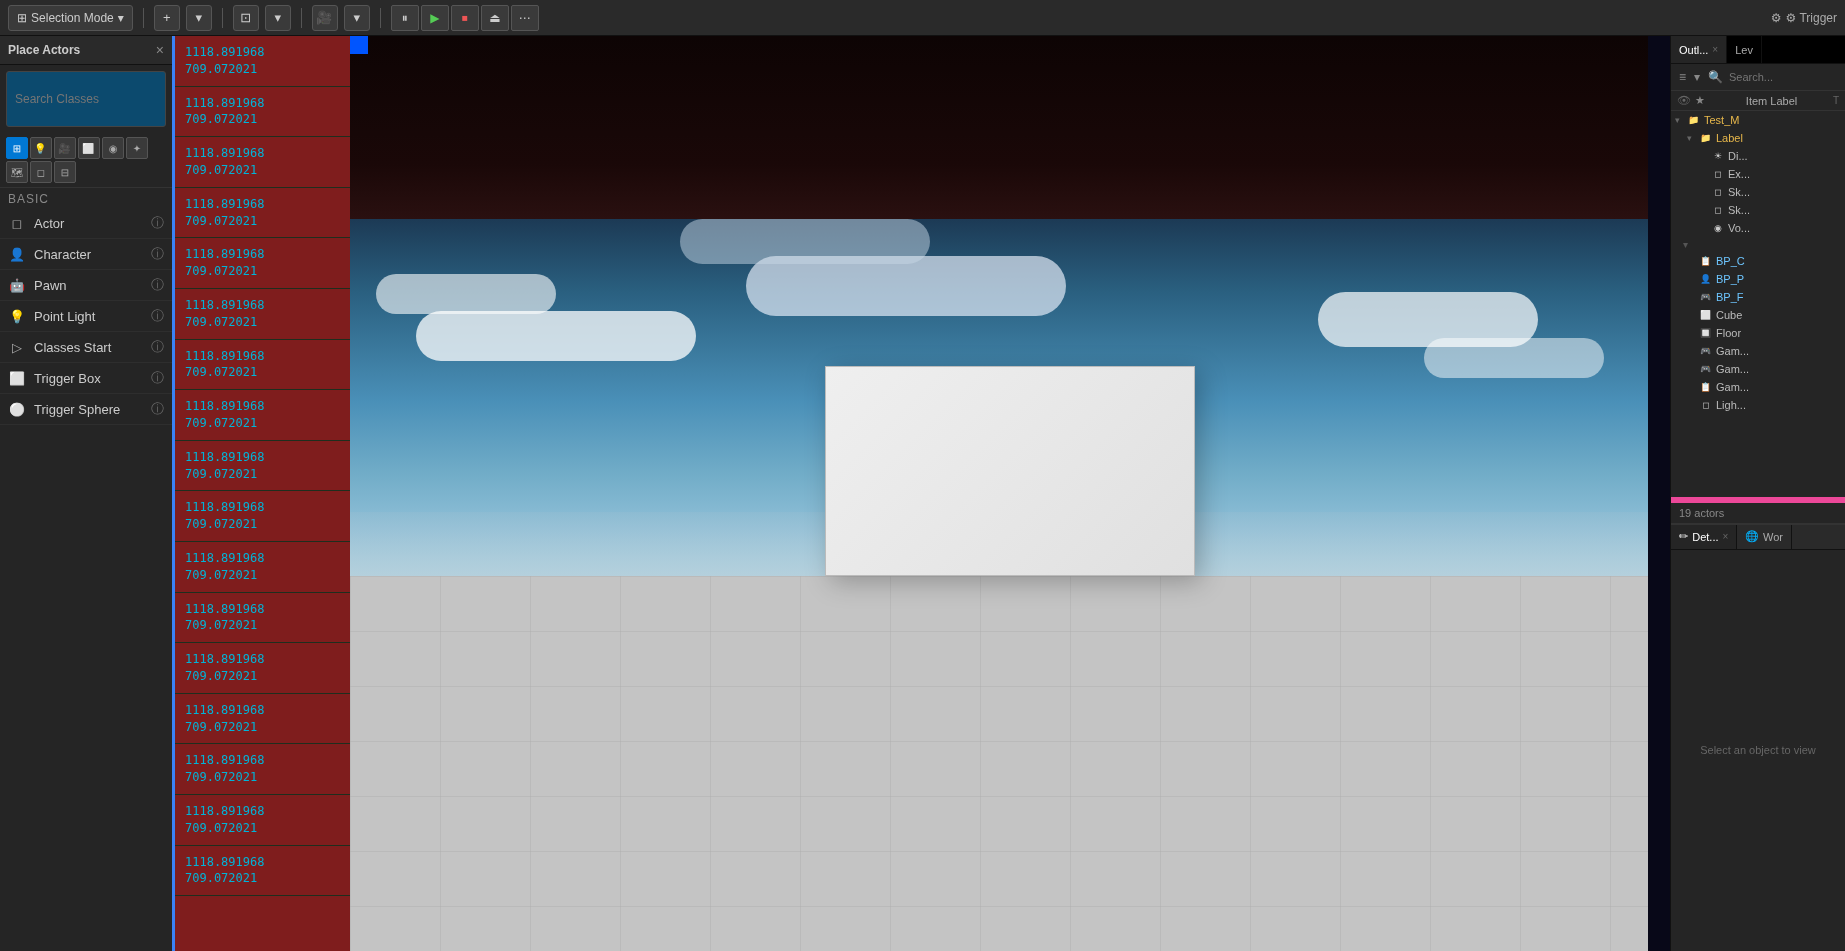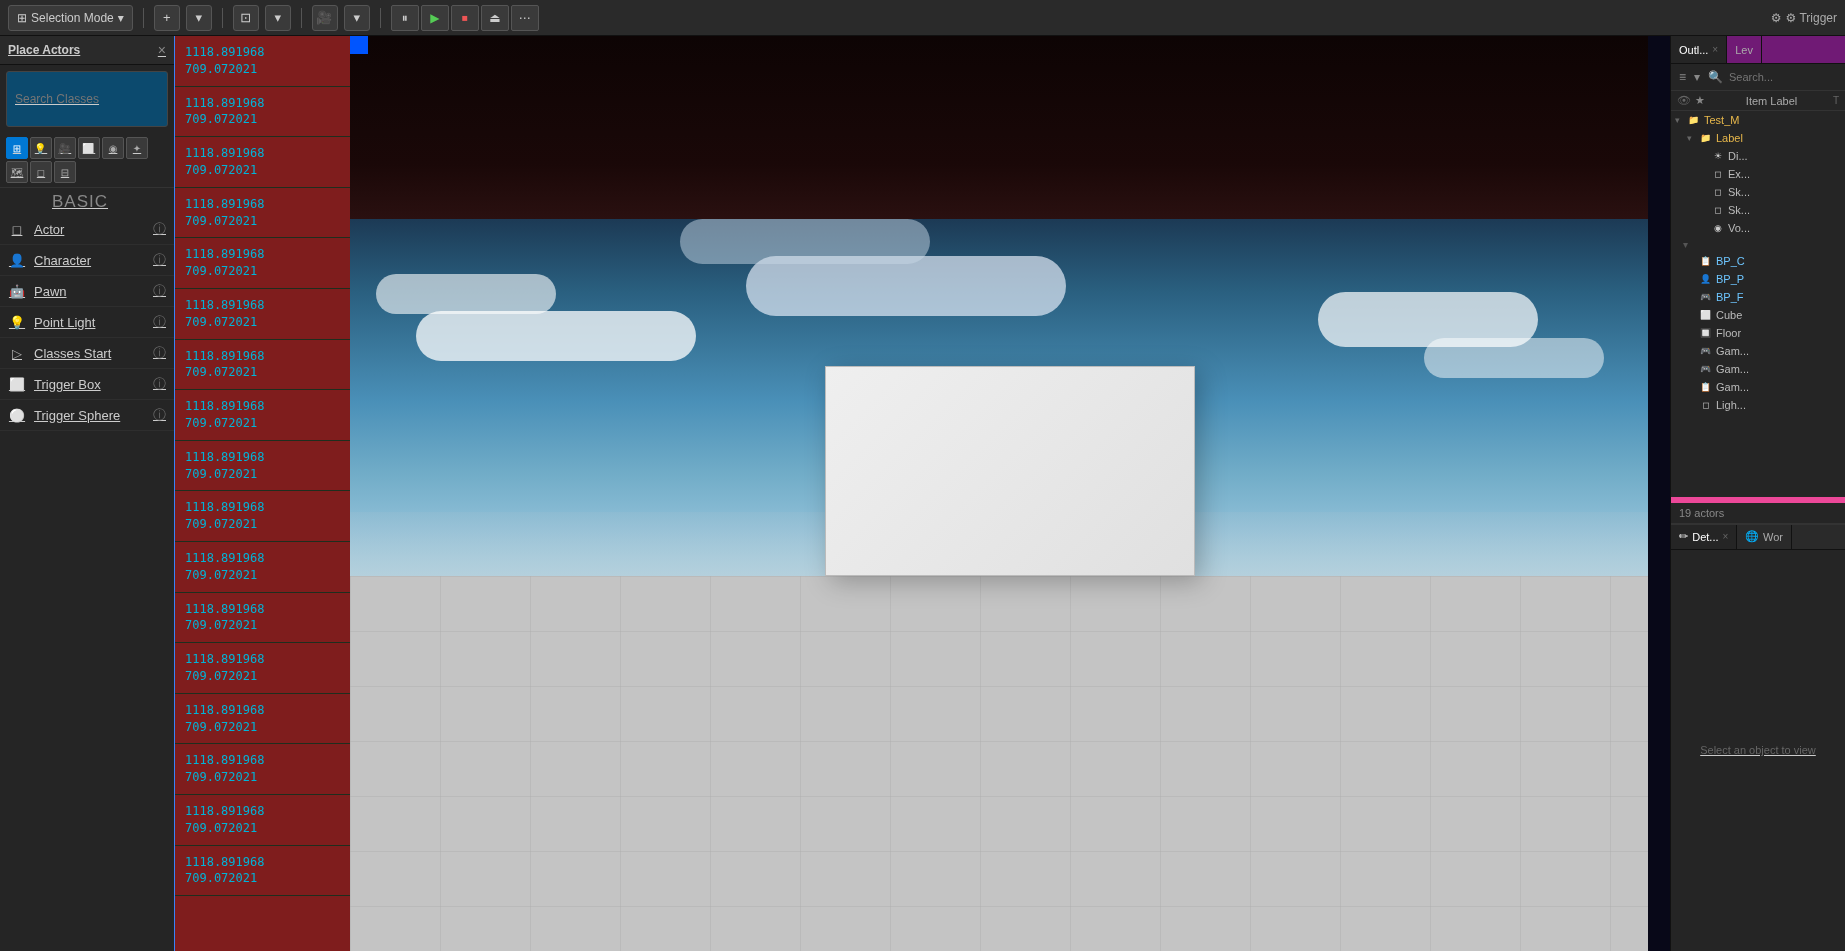--- a/index.html
+++ b/index.html
@@ -93,25 +93,24 @@
     .main-area {
       flex: 1;
       display: flex;
       overflow: hidden;
     }
 
     
     .left-panel {
       width: 175px;
       background: #252525;
-      border-right: 1px solid #3b82f6;
+      border-right: 3px solid #3b82f6;
       display: flex;
       flex-direction: column;
       flex-shrink: 0;
-      text-decoration: underline;
     }
     .panel-header {
       background: #2a2a2a;
       border-bottom: 1px solid #111;
       padding: 6px 8px;
       display: flex;
       align-items: center;
       justify-content: space-between;
     }
     .panel-title {
@@ -154,26 +153,25 @@
       font-size: 10px;
       cursor: pointer;
       color: #aaa;
     }
     .cat-icon.active {
       background: #0078d4;
       border-color: #0078d4;
       color: #fff;
     }
     .basic-label {
-      font-size: 17px;
+      font-size: 12px;
       color: #888;
       padding: 4px 8px 2px;
       text-transform: uppercase;
       letter-spacing: 1px;
-      margin-left: 44px;
     }
     .actor-list {
       flex: 1;
       overflow-y: auto;
     }
     .actor-item {
       display: flex;
       align-items: center;
       justify-content: space-between;
       padding: 6px 8px;
@@ -255,21 +253,21 @@
       background: #252525;
       border-left: 1px solid #111;
       display: flex;
       flex-direction: column;
       flex-shrink: 0;
     }
 
     
     .right-tabs-top {
       display: flex;
-      background: #701a75;
+      background: #000000;
       border-bottom: 1px solid #111;
       height: 28px;
     }
     .right-tab {
       padding: 5px 8px;
       font-size: 11px;
       color: #aaa;
       cursor: pointer;
       display: flex;
       align-items: center;
@@ -414,21 +412,20 @@
     }
 
     
     .details-panel {
       flex: 1;
       padding: 8px;
       overflow-y: auto;
       display: flex;
       align-items: center;
       justify-content: center;
-      text-decoration: underline;
     }
     .select-hint {
       font-size: 11px;
       color: #666;
       text-align: center;
     }
 
     
     ::-webkit-scrollbar { width: 6px; height: 6px; }
     ::-webkit-scrollbar-track { background: #1a1a1a; }

